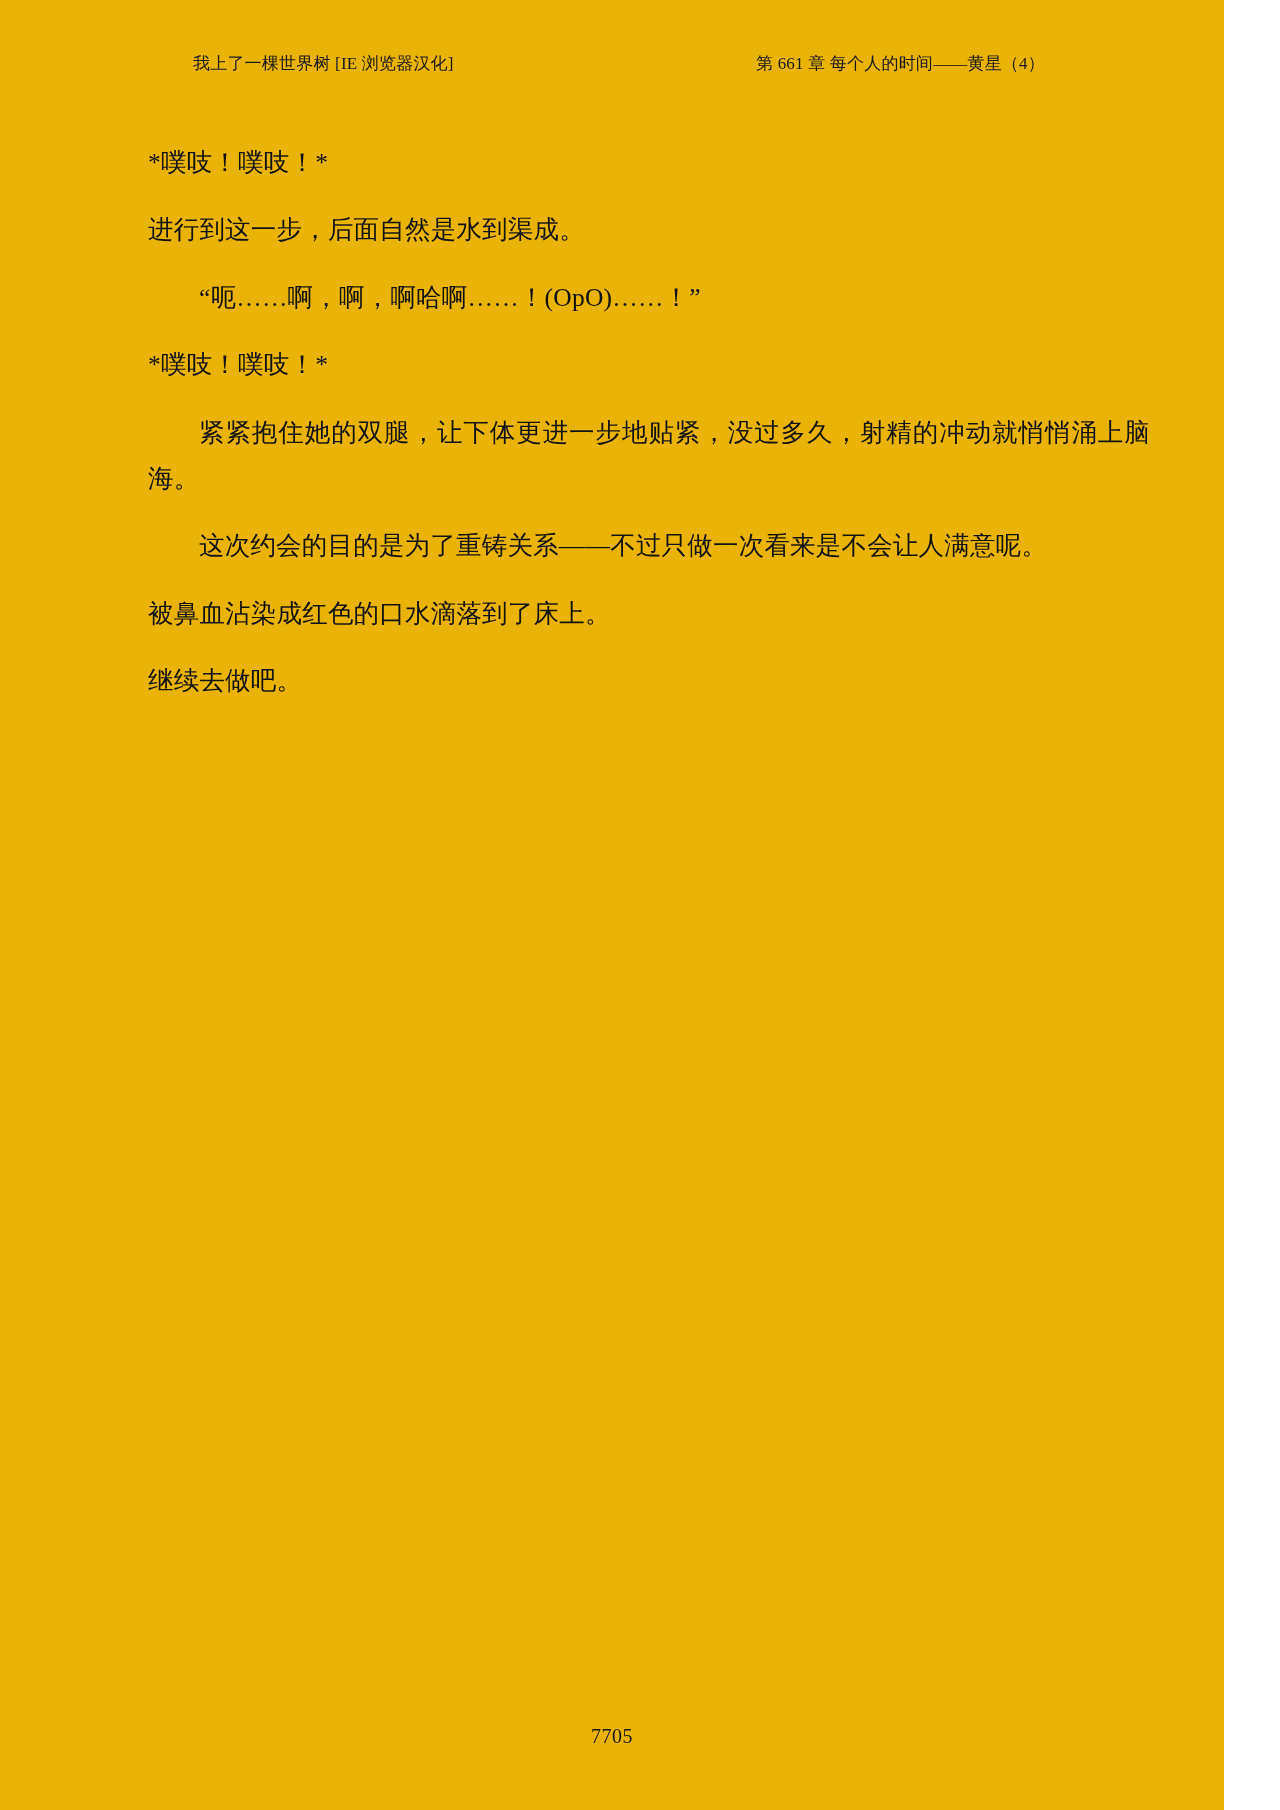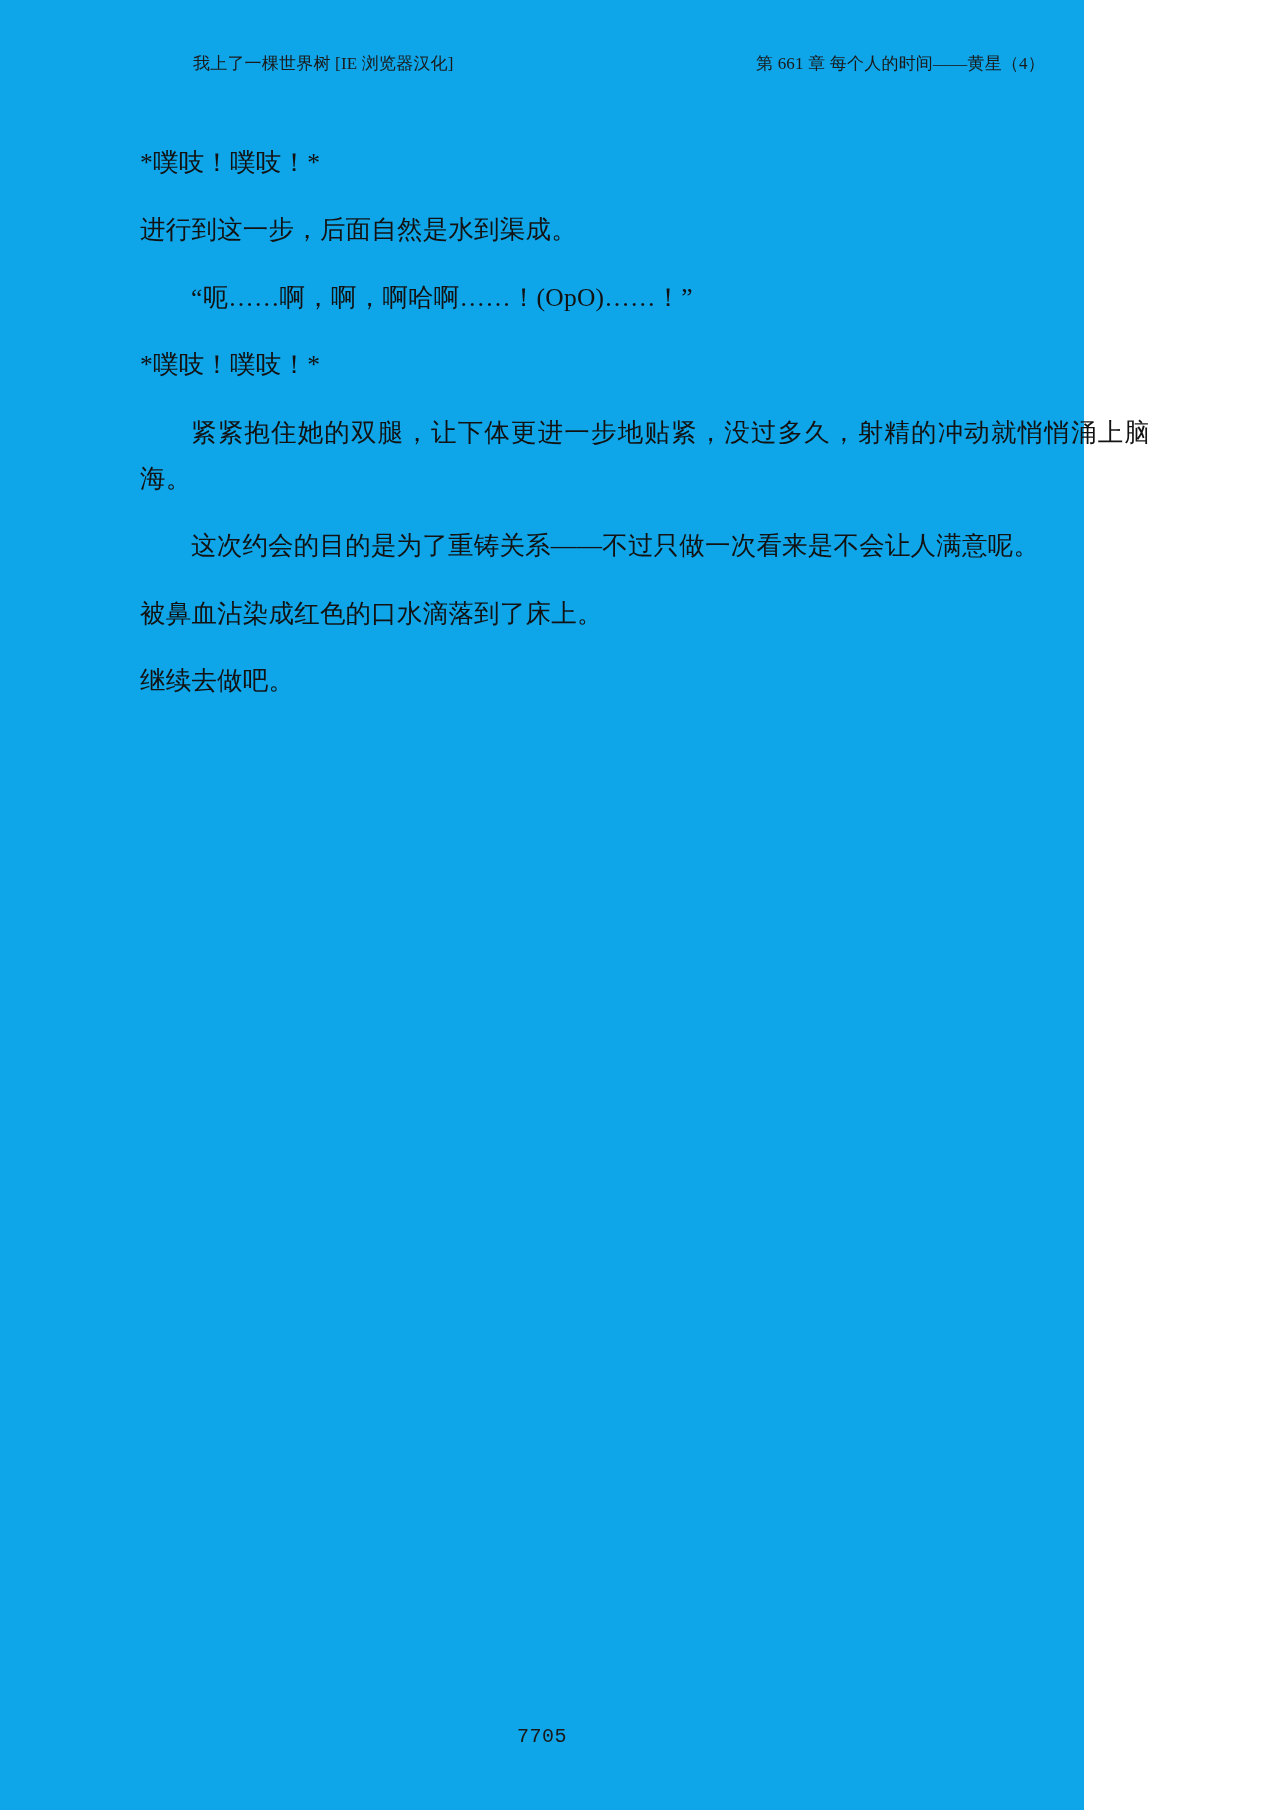--- a/index.html
+++ b/index.html
@@ -8,24 +8,24 @@
     background: #ffffff;
   }
   body {
     width: 1280px;
     height: 1810px;
     overflow: hidden;
     font-family: "Liberation Serif", "DejaVu Serif", serif;
   }
   .page {
     position: relative;
-    width: 1084px;
+    width: 1224px;
     height: 1810px;
     box-sizing: border-box;
-    background: #0ea5e9;
+    background: #eab308;
     padding: 6px;
   }
   .header {
     position: absolute;
     top: 52px;
     left: 0;
     right: 0;
     height: 28px;
     display: flex;
     align-items: baseline;
@@ -46,41 +46,40 @@
   .content {
     position: absolute;
     top: 140px;
     left: 140px;
     width: 1010px;
   }
   .para {
     font-size: 25.5px;
     line-height: 1.82;
     color: #121212;
-    margin: 0 0 21px 0;
+    margin: 0 0 21px 8px;
     text-align: justify;
     text-justify: inter-ideograph;
     letter-spacing: 0.2px;
   }
   .para.indent {
     text-indent: 2em;
   }
   .para.noindent {
     text-indent: 0;
   }
   .footer {
     position: absolute;
     bottom: 62px;
     left: 0;
     right: 0;
     text-align: center;
     font-size: 20px;
     color: #1a1a1a;
     letter-spacing: 0.5px;
-    font-family: Liberation Mono, monospace;
   }
 </style>
 </head>
 <body>
 
 <div class="page">
 
   <div class="header">
     <span class="header-left">我上了一棵世界树 [IE 浏览器汉化]</span>
     <span class="header-right">第 661 章  每个人的时间——黄星（4）</span>

